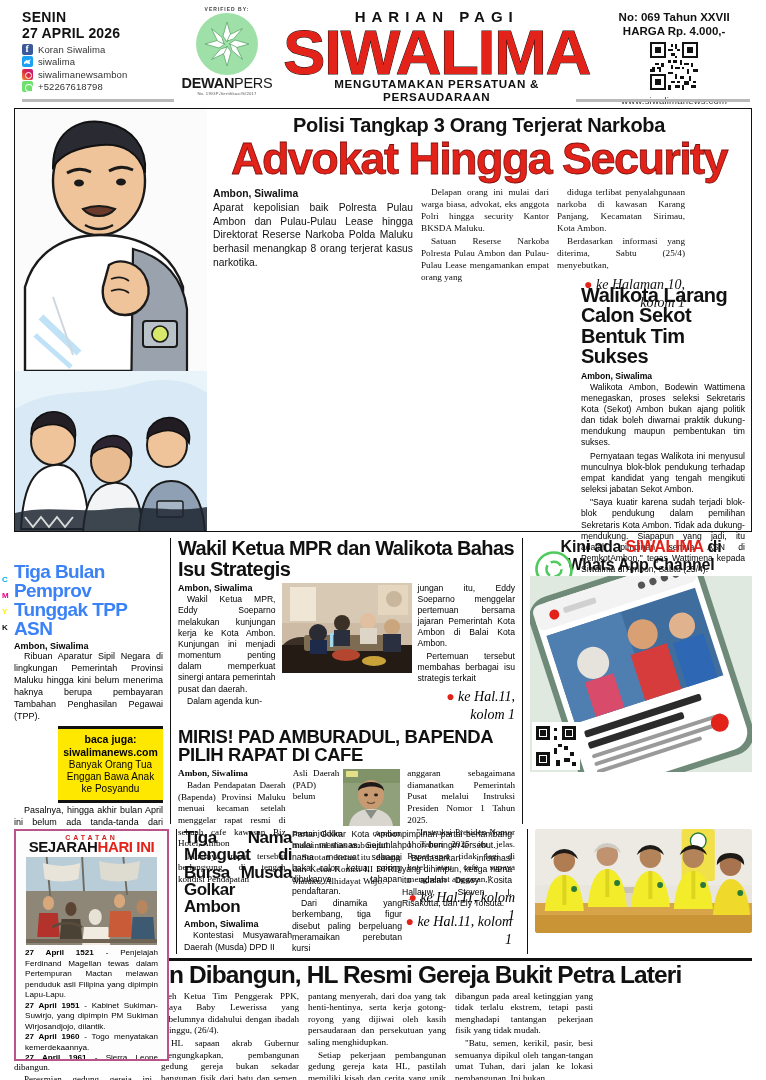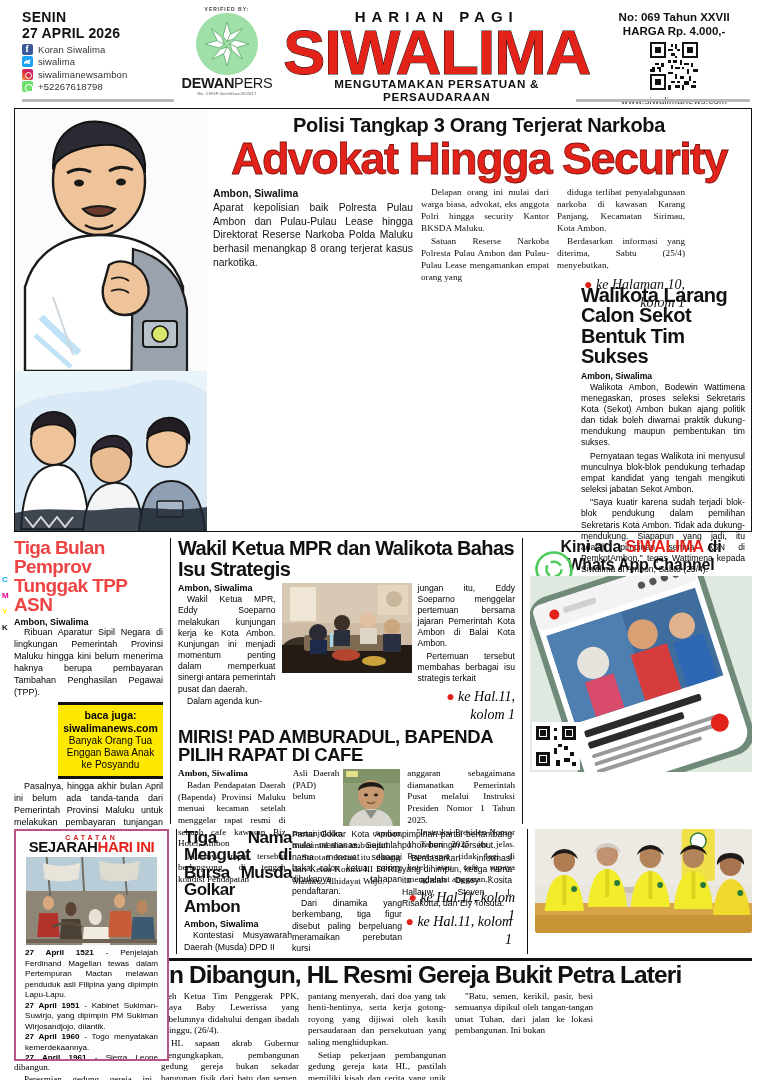--- a/index.html
+++ b/index.html
@@ -74,21 +74,21 @@
   .wal-loc { font-size:8.6px; font-weight:bold; margin-top:4px; }
   .wal-body { font-size:8.6px; line-height:1.3; text-align:justify; margin-top:1px; }
   .wal-body p { text-indent:9px; margin-bottom:2px; }
 
   
   .band { display:flex; margin:6px 14px 0 14px; gap:0; height:286px; }
   .col-l { width:162px; padding-right:7px; border-right:1.2px solid #111; }
   .col-m { width:352px; padding:0 7px; border-right:1.2px solid #111; }
   .col-r { width:auto; flex:1; padding-left:7px; }
 
-  .l-head { font-size:19px; font-weight:bold; line-height:1.0; letter-spacing:-.6px; color:#ef4444; }
+  .l-head { font-size:19px; font-weight:bold; line-height:1.0; letter-spacing:-.6px; color:#3b82f6;margin-top:24px; }
   .loc { font-size:9px; font-weight:bold; margin-top:3px; }
   .btxt { font-size:9px; line-height:1.33; text-align:justify; }
   .btxt p { text-indent:10px; margin-bottom:1px; }
 
   .baca { background:#ffe800; border-top:3px solid #111; border-bottom:3px solid #111; text-align:center;
      padding:4px 5px 5px 5px; font-size:10px; line-height:1.2; float:right; width:105px; margin:2px 0 2px 6px;}
   .baca b { font-size:10.5px; }
 
   .m-head { font-size:20px; font-weight:bold; letter-spacing:-.6px; line-height:1.04; color:#111; text-align:left; }
   .m-row { display:flex; gap:6px; margin-top:3px; }
@@ -637,19 +637,20 @@
       </div>
       <div class="b-c">
         <p style="text-indent:0">oleh Ketua Tim Penggerak PPK, Maya Baby Lewerissa yang sebelumnya didahului dengan ibadah Minggu, (26/4).</p>
         <p>HL sapaan akrab Gubernur mengungkapkan, pembangunan gedung gereja bukan sekadar bangunan fisik dari batu dan semen, tetapi akta iman dan bukti dari semangat membangun yang</p>
       </div>
       <div class="b-c">
         <p style="text-indent:0">pantang menyerah, dari doa yang tak henti-hentinya, serta kerja gotong-royong yang dijiwai oleh kasih persaudaraan dan persekutuan yang saling menghidupkan.</p>
         <p>Setiap pekerjaan pembangunan gedung gereja kata HL, pastilah memiliki kisah dan cerita yang unik dan berbeda termasuk pula Gereja Bukit Petra. Ini artinya walaupun</p>
       </div>
       <div class="b-c">
+        <p style="text-indent:0">dibangun pada areal ketinggian yang tidak terlalu ekstrem, tetapi pasti menghadapi tantangan pekerjaan fisik yang tidak mudah.</p>
         <p>"Batu, semen, kerikil, pasir, besi semuanya dipikul oleh tangan-tangan umat Tuhan, dari jalan ke lokasi pembangunan. Ini bukan</p>
 
       </div>
     </div>
   </div>
 
 </div>
 
 </body></html>

